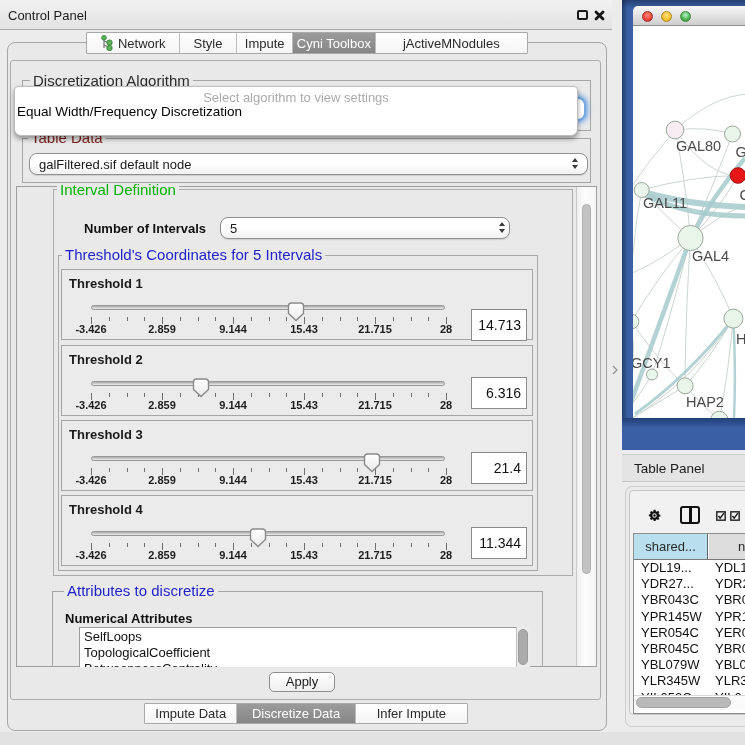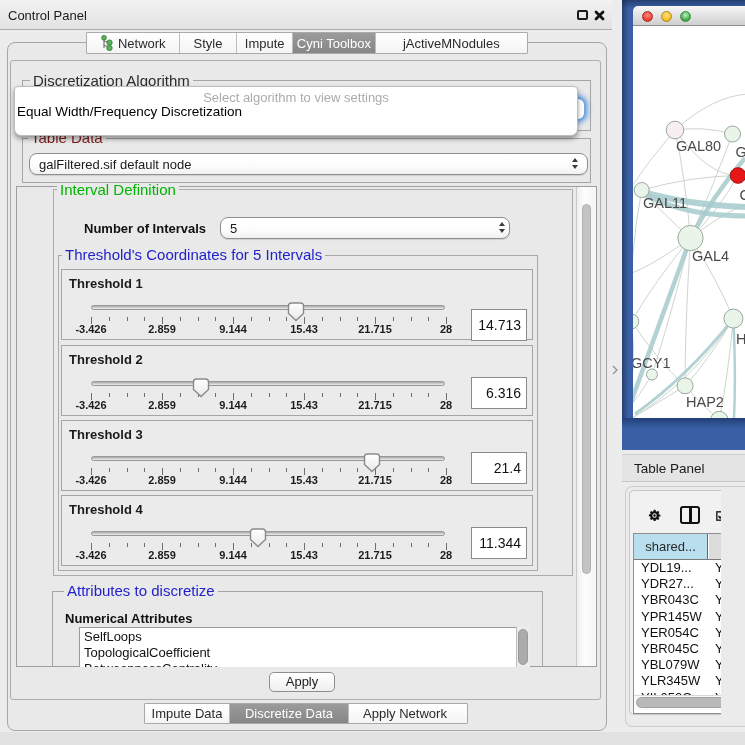--- a/index.html
+++ b/index.html
@@ -253,23 +253,23 @@
 <div class="abs bold" style="left:65px;top:611px;font-size:13px;color:#111;">Numerical Attributes</div>
 <div class="abs" style="left:79px;top:627px;width:451px;height:40px;background:#fff;border:1px solid #9A9A9A;border-bottom:none;overflow:hidden;">
   <div style="font-size:13px;color:#111;padding-left:4px;line-height:16px;padding-top:1px;">SelfLoops<br>TopologicalCoefficient<br>BetweennessCentrality</div>
 </div>
 <div class="abs" style="left:516px;top:627px;width:14px;height:40px;background:#ECECEC;border-left:1px solid #BDBDBD;"></div>
 <div class="abs" style="left:518px;top:629px;width:10px;height:36px;border-radius:5px;background:#ABABAB;border:1px solid #9A9A9A;"></div>
 
 <div class="abs" style="left:269px;top:672px;width:66px;height:20px;border:1px solid #8E8E8E;border-radius:5px;background:linear-gradient(#FFFFFF,#EFEFEF);font-size:13px;color:#1a1a1a;text-align:center;line-height:18px;">Apply</div>
 
 <div class="seg" style="left:144px;top:703px;width:324px;height:21px;">
-  <div class="s" style="width:85px;">Impute Data</div>
+  <div class="s" style="width:93px;">Impute Data</div>
   <div class="s sel" style="width:119px;">Discretize Data</div>
-  <div class="s" style="width:112px;">Apply Network</div>
+  <div class="s" style="width:112px;">Infer Impute</div>
 </div>
 
 <div class="seg" style="left:86px;top:32px;width:442px;height:22px;">
   <div class="s" style="width:93px;">
     <svg width="14" height="16" viewBox="0 0 14 16" style="margin-right:4px;">
       <path d="M4 3 L4 13 M4 6 L9 7.5 M4 10 L9 12.5" stroke="#777" stroke-width="1.2" fill="none"></path>
       <circle cx="4" cy="2.8" r="2.4" fill="#59B259" stroke="#2E7D32" stroke-width="0.8"></circle>
       <circle cx="9.5" cy="7.6" r="2.7" fill="#59B259" stroke="#2E7D32" stroke-width="0.8"></circle>
       <circle cx="9.5" cy="13" r="2.7" fill="#59B259" stroke="#2E7D32" stroke-width="0.8"></circle>
     </svg>
@@ -351,21 +351,21 @@
  <text x="53" y="381">HAP2</text>
 </g>
 </svg>
 </div>
 <div class="abs" style="left:622px;top:418px;width:123px;height:32px;background:linear-gradient(#223F77,#3A5FA4 10px);"></div>
 
 <div class="abs" style="left:622px;top:454px;width:123px;height:28px;background:#E4E4E4;border-top:1px solid #CDCDCD;border-bottom:1px solid #C6C6C6;"></div>
 <div class="abs" style="left:634px;top:461px;font-size:13.5px;color:#1a1a1a;">Table Panel</div>
 
 <div class="abs" style="left:625px;top:486px;width:120px;height:241px;background:#EBEBEB;border:1px solid #CDCDCD;border-radius:7px 0 0 7px;border-right:none;"></div>
-<div class="abs" style="left:629px;top:490px;width:92px;height:225px;background:#F1F1F1;border:1px solid #C6C6C6;border-radius:5px 0 0 5px;border-right:none;overflow:hidden;">
+<div class="abs" style="left:629px;top:490px;width:116px;height:225px;background:#F1F1F1;border:1px solid #C6C6C6;border-radius:5px 0 0 5px;border-right:none;overflow:hidden;">
 
   <svg style="position:absolute;left:17px;top:17px;" width="15" height="15" viewBox="0 0 24 24">
     <path fill="#111" d="M12 8.5a3.5 3.5 0 100 7 3.5 3.5 0 000-7zm9.4 5.5l-2.2-.4a7 7 0 01-.7 1.8l1.3 1.8-2.1 2.1-1.8-1.3a7 7 0 01-1.8.7l-.4 2.2h-3l-.4-2.2a7 7 0 01-1.8-.7l-1.8 1.3-2.1-2.1 1.3-1.8a7 7 0 01-.7-1.8l-2.2-.4v-3l2.2-.4a7 7 0 01.7-1.8L4.6 6.7l2.1-2.1 1.8 1.3a7 7 0 011.8-.7l.4-2.2h3l.4 2.2a7 7 0 011.8.7l1.8-1.3 2.1 2.1-1.3 1.8a7 7 0 01.7 1.8l2.2.4zM12 10a2 2 0 110 4 2 2 0 010-4z"></path>
   </svg>
   <div style="position:absolute;left:50px;top:15px;width:20px;height:18px;border:2.6px solid #111;border-radius:3px;"></div>
   <div style="position:absolute;left:59px;top:15px;width:2.6px;height:18px;background:#111;"></div>
   <svg style="position:absolute;left:86px;top:20px;" width="10" height="10" viewBox="0 0 12 12">
       <rect x="1" y="1" width="10" height="10" fill="none" stroke="#111" stroke-width="1.6"></rect>
       <path d="M3 6 L5 8.5 L9.5 2.5" stroke="#111" stroke-width="1.6" fill="none"></path>
     </svg>

